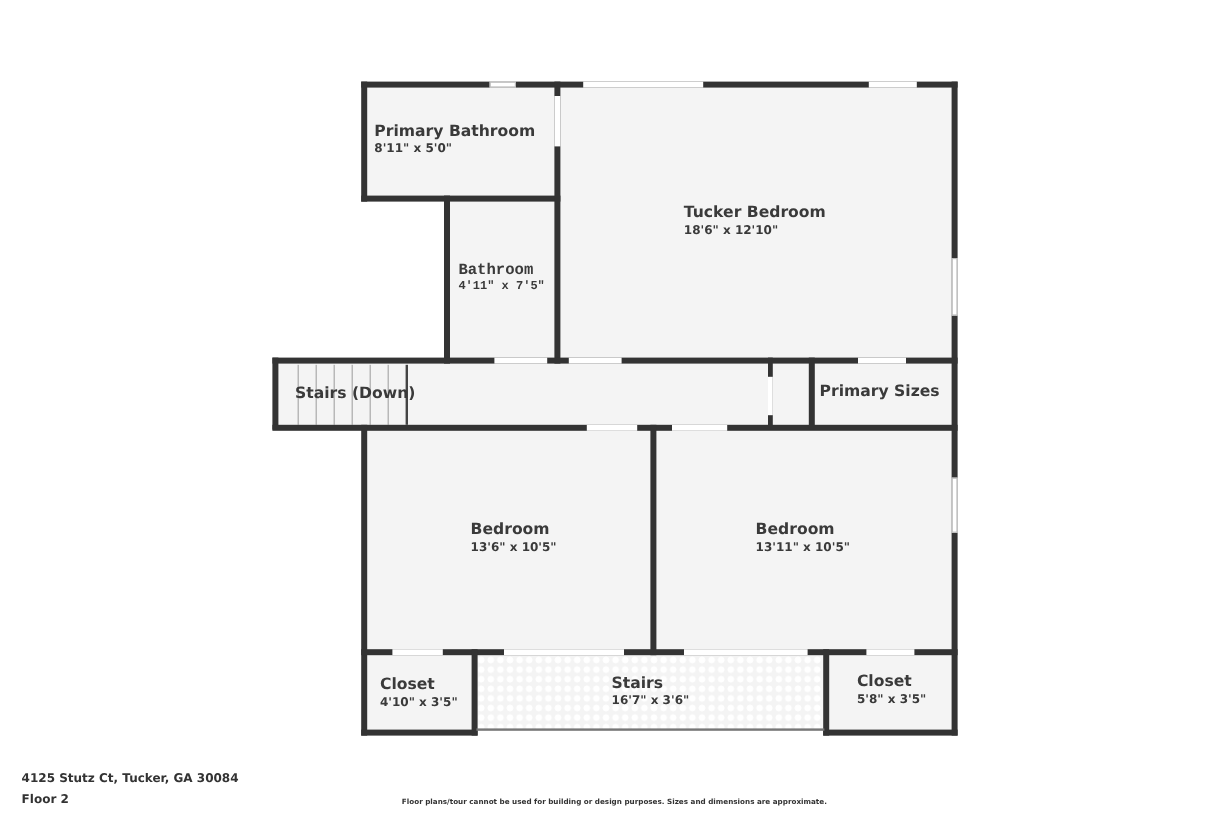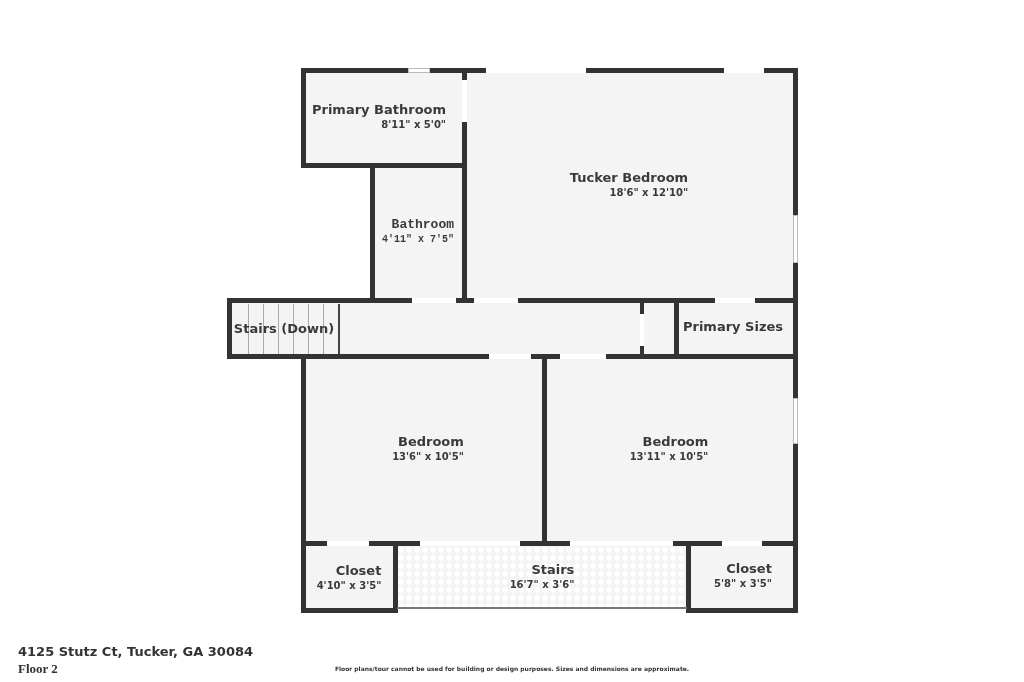--- a/index.html
+++ b/index.html
@@ -1,30 +1,30 @@
 <!DOCTYPE html>
 <html><head>
 <meta charset="utf-8">
 <style>
   html,body{margin:0;padding:0;background:#ffffff;}
   body{width:1024px;height:682px;position:relative;overflow:hidden;font-family:"DejaVu Sans","Liberation Sans",sans-serif;color:#3a3a3a;}
   .room{position:absolute;background:#f4f4f4;}
   .wall{position:absolute;background:#333333;}
   .gap{position:absolute;background:#ffffff;}
   .win{position:absolute;background:#ffffff;border:1px solid #bbbbbb;box-sizing:border-box;}
-  .label{position:absolute;text-align:right;transform:translate(-50%,-50%);white-space:nowrap;}
+  .label{position:absolute;text-align:left;transform:translate(-50%,-50%);white-space:nowrap;}
   .label .name{font-weight:bold;font-size:13px;color:#3a3a3a;display:block;line-height:16px;}
   .label .dim{font-weight:bold;font-size:10px;color:#3a3a3a;display:block;line-height:14px;}
   .stairs{position:absolute;}
   .stair-line{position:absolute;top:0;bottom:0;width:1px;background:#aaaaaa;}
   .balcony{position:absolute;background-color:#f4f4f4;
     background-image:
       radial-gradient(circle, #ffffff 2.6px, transparent 3px);
     background-size:8px 8px;}
-  .footer-left{position:absolute;left:18px;font-size:13px;font-weight:bold;color:#333;}
+  .footer-left{position:absolute;left:18px;font-size:10px;font-weight:bold;color:#333;}
   .disclaimer{position:absolute;left:0;width:1024px;text-align:center;font-size:6px;font-weight:bold;color:#333;top:665px;}
 </style>
 </head>
 <body>
 
 <div>
 
   <div class="room" style="left:305px;top:73px;width:160px;height:92px;"></div>
   <div class="room" style="left:465px;top:73px;width:329px;height:228px;"></div>
   <div class="room" style="left:373px;top:165px;width:92px;height:136px;"></div>
@@ -87,21 +87,21 @@
     <span class="dim">8'11" x 5'0"</span>
   </div>
   <div class="label" style="left:629px;top:185px;">
     <span class="name">Tucker Bedroom</span>
     <span class="dim">18'6" x 12'10"</span>
   </div>
   <div class="label" style="left:418px;top:232px;font-family:Liberation Mono, monospace;">
     <span class="name">Bathroom</span>
     <span class="dim">4'11" x 7'5"</span>
   </div>
-  <div class="label" style="left:284px;top:329px;">
+  <div class="label" style="left:296px;top:329px;">
     <span class="name">Stairs (Down)</span>
   </div>
   <div class="label" style="left:733px;top:327px;">
     <span class="name">Primary Sizes</span>
   </div>
   <div class="label" style="left:428px;top:449px;">
     <span class="name">Bedroom</span>
     <span class="dim">13'6" x 10'5"</span>
   </div>
   <div class="label" style="left:669px;top:449px;">
@@ -116,14 +116,14 @@
     <span class="name">Stairs</span>
     <span class="dim">16'7" x 3'6"</span>
   </div>
   <div class="label" style="left:743px;top:576px;">
     <span class="name">Closet</span>
     <span class="dim">5'8" x 3'5"</span>
   </div>
 </div>
 
 <div class="footer-left" style="top:644px;">4125 Stutz Ct, Tucker, GA 30084</div>
-<div class="footer-left" style="top:661px;font-family:Liberation Serif, serif;">Floor 2</div>
+<div class="footer-left" style="top:661px;">Floor 2</div>
 <div class="disclaimer">Floor plans/tour cannot be used for building or design purposes. Sizes and dimensions are approximate.</div>
 
 </body></html>

